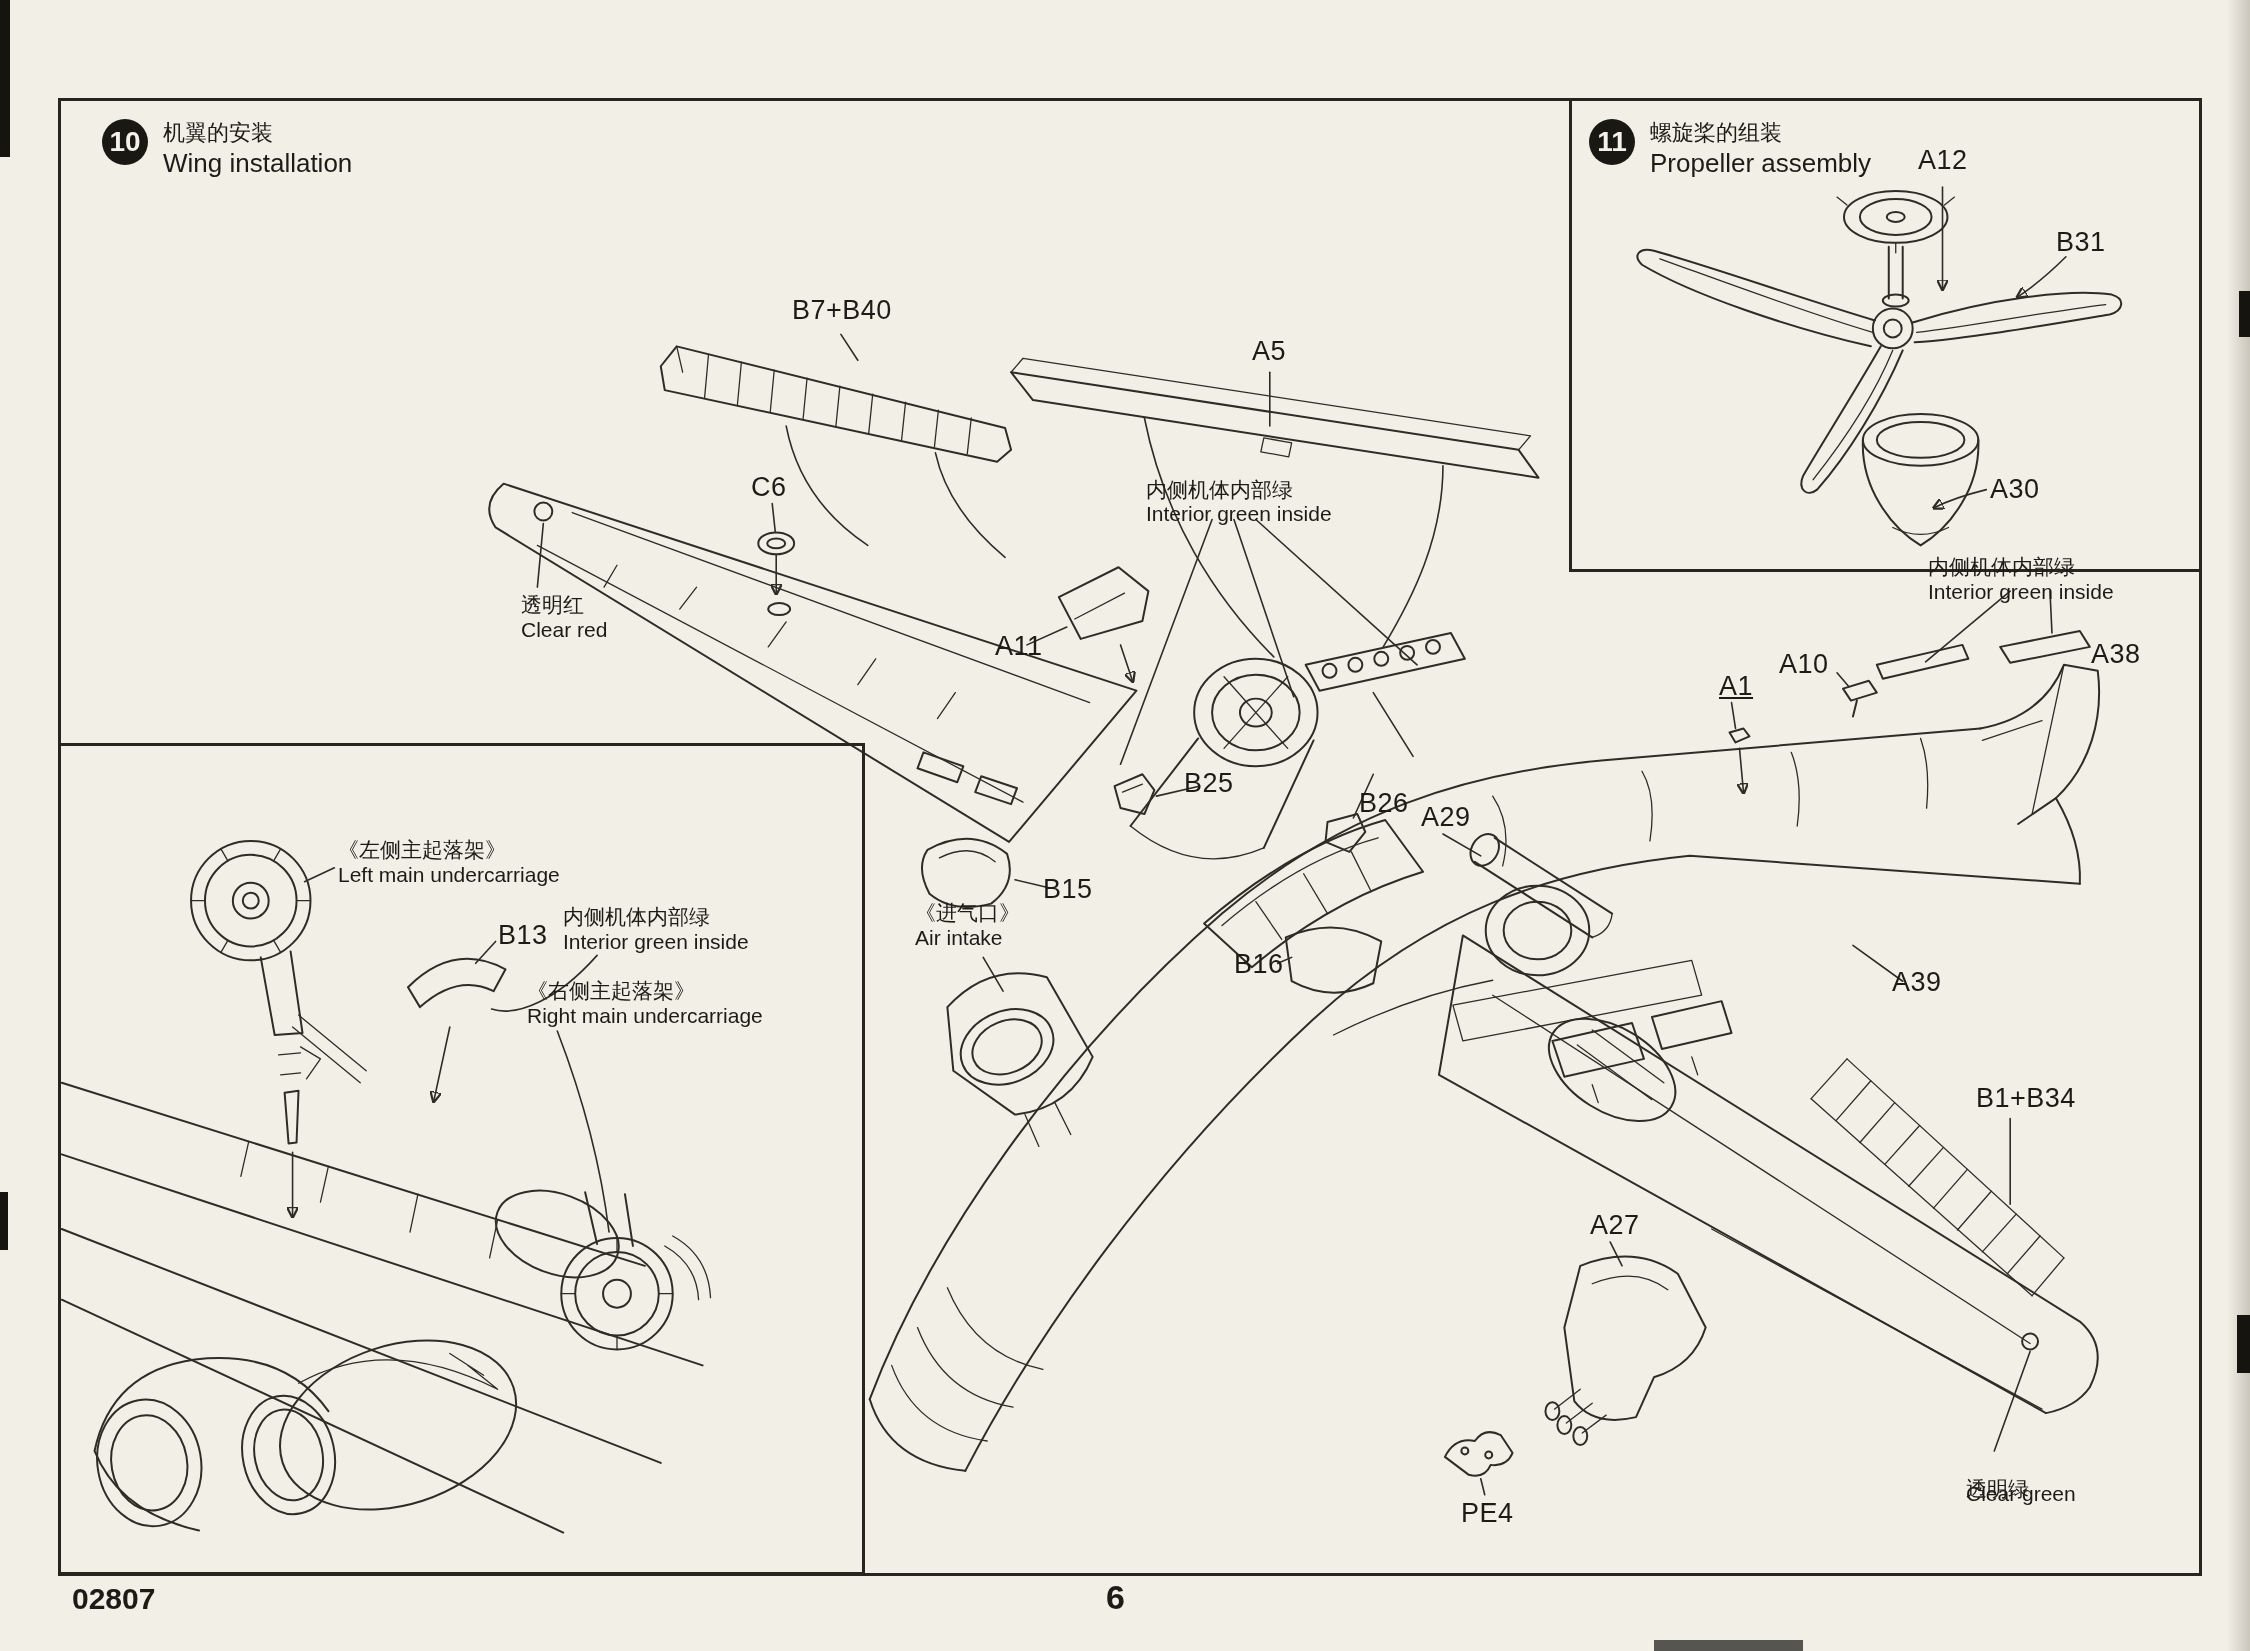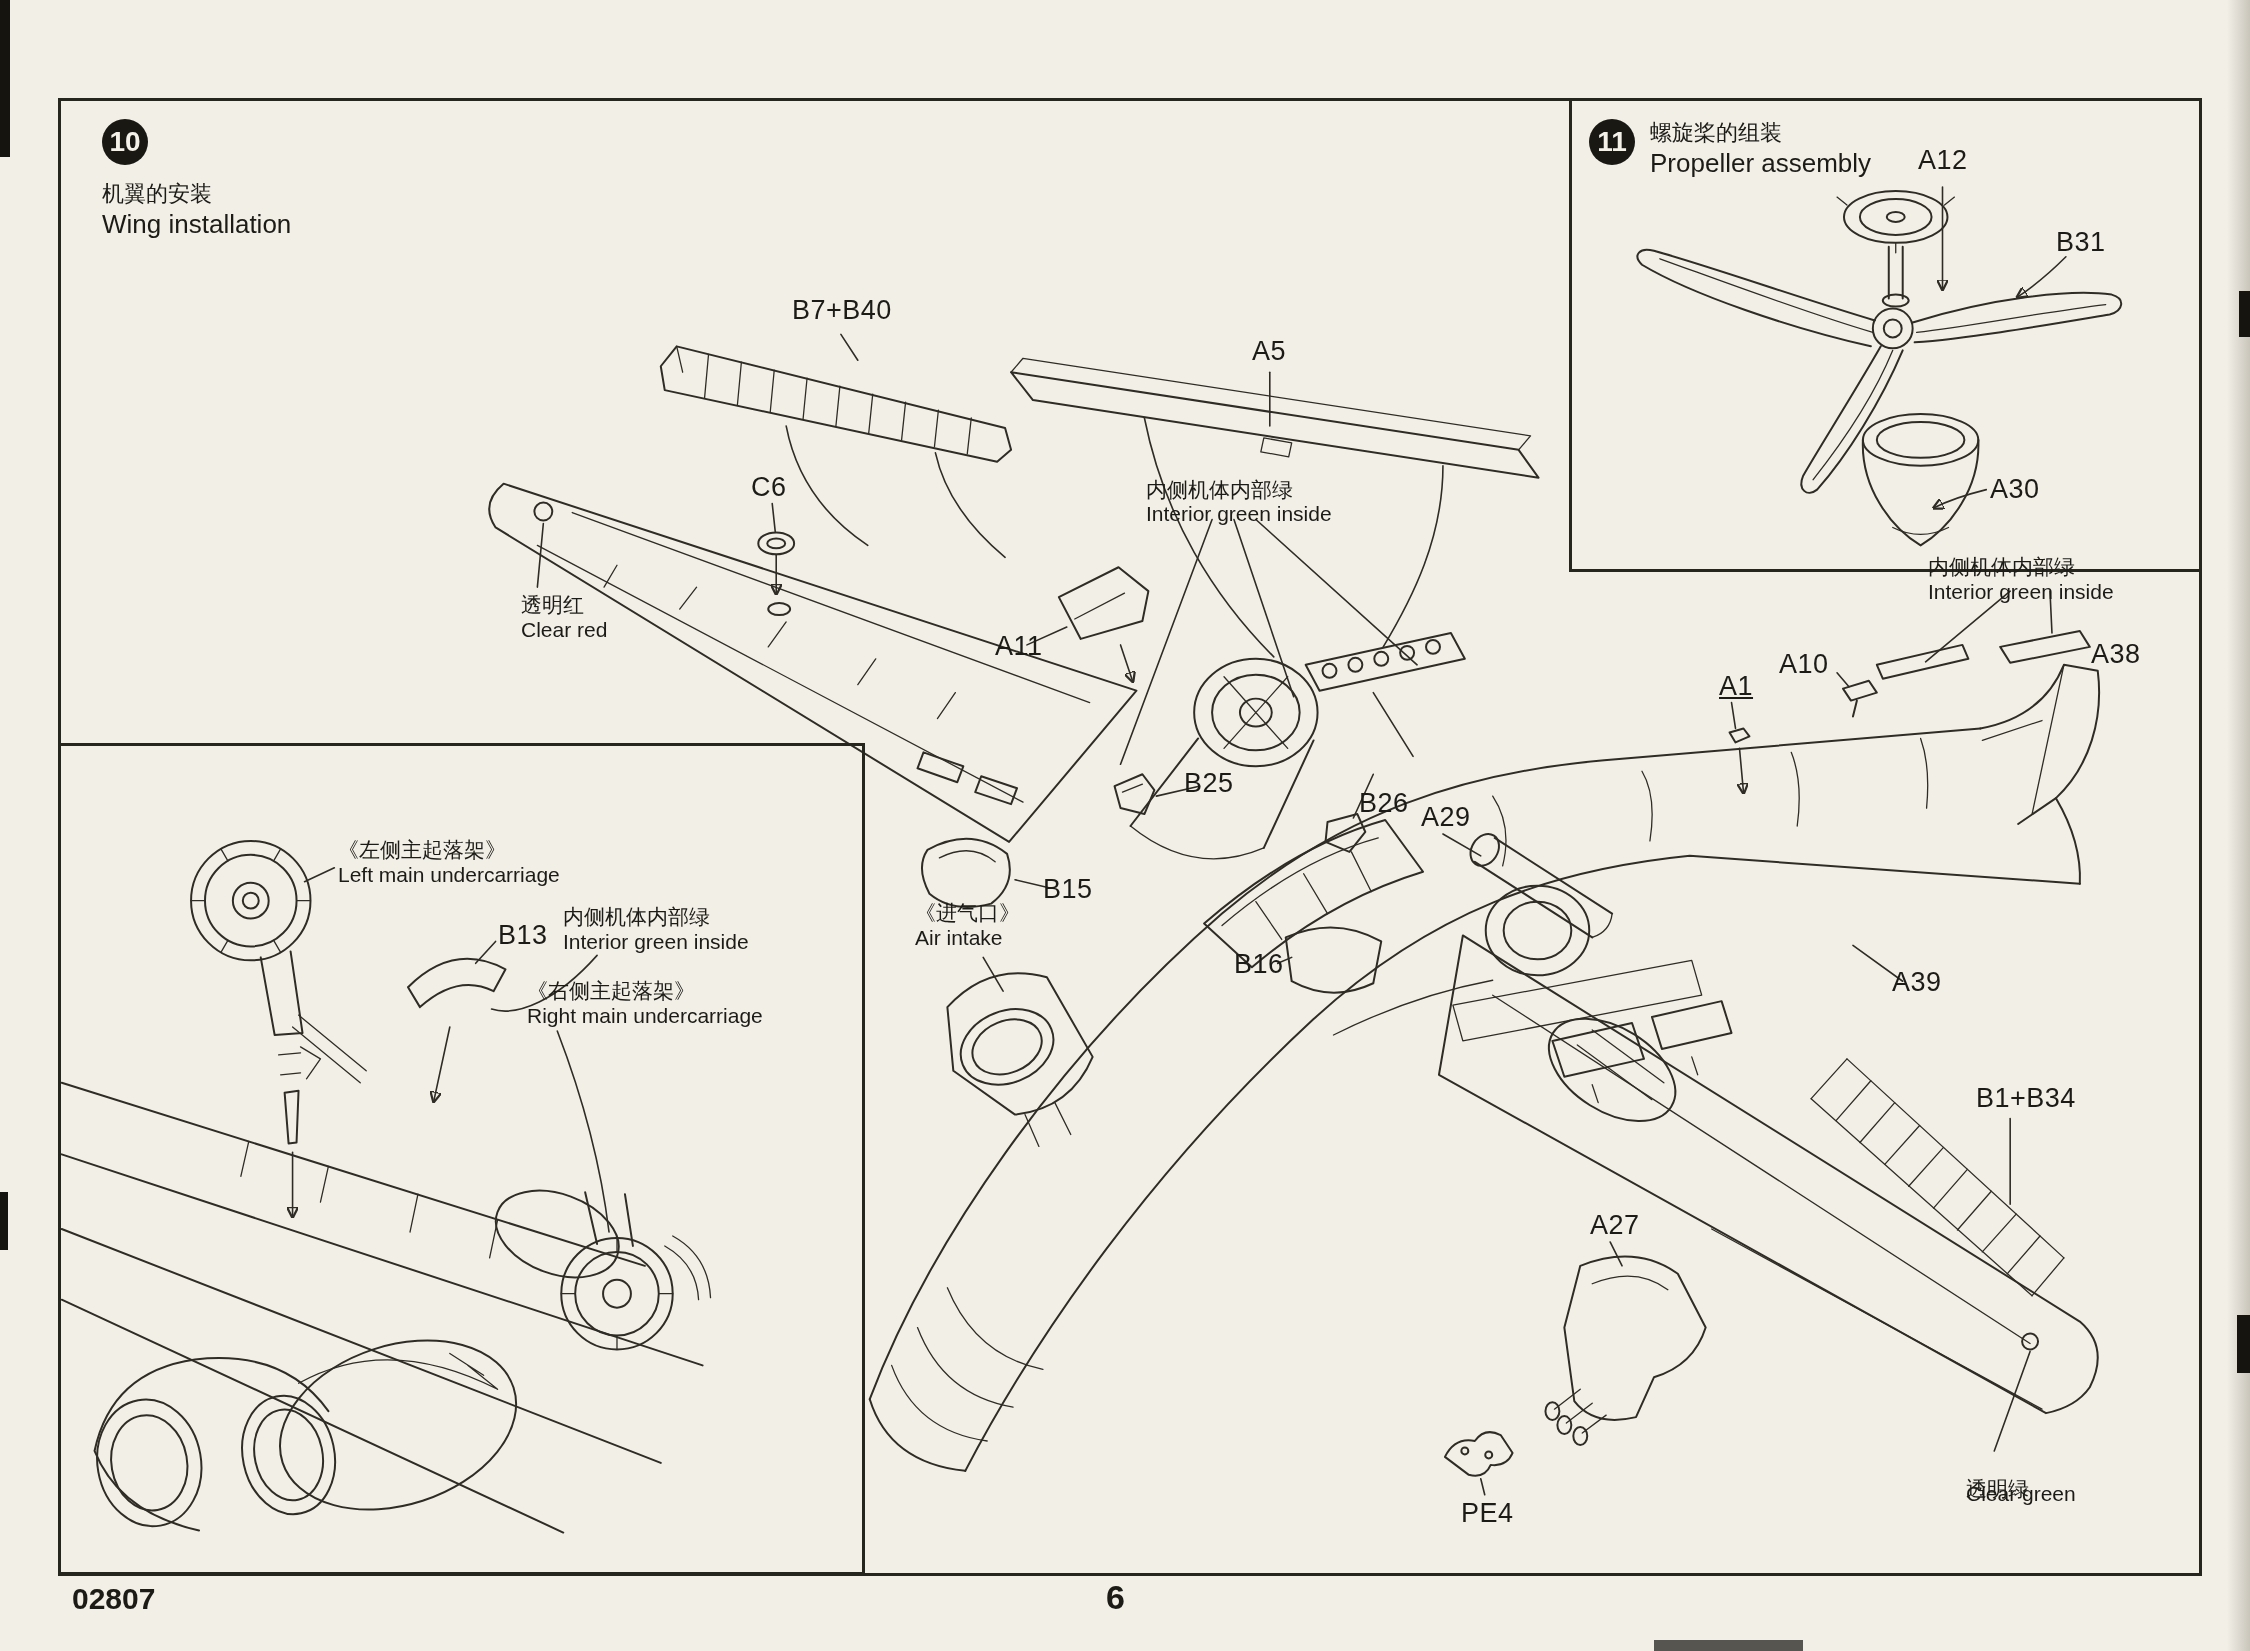--- a/index.html
+++ b/index.html
@@ -235,21 +235,21 @@
       <path class="thin" d="M 300 1390 Q 390 1340 500 1396 M 470 1372 L 500 1396 M 452 1360 L 486 1382"></path>
       <ellipse cx="290" cy="1462" rx="46" ry="60" transform="rotate(-12 290 1462)"></ellipse>
       <ellipse cx="290" cy="1462" rx="34" ry="46" transform="rotate(-12 290 1462)"></ellipse>
       <path d="M 95 1458 Q 112 1378 196 1366 Q 286 1356 330 1418 M 95 1458 Q 120 1520 200 1538"></path>
       <ellipse cx="150" cy="1470" rx="52" ry="64" transform="rotate(-10 150 1470)"></ellipse>
       <ellipse cx="150" cy="1470" rx="38" ry="48" transform="rotate(-10 150 1470)"></ellipse>
       <path class="ld" d="M 560 1036 Q 600 1140 612 1238"></path>
     </g>
   </svg>
 
-  <div class="step-header" style="left:102px;top:119px;flex-direction:column;">
+  <div class="step-header" style="left:102px;top:119px;">
     <div class="step-circle">10</div>
     <div class="step-titles">
       <div class="cn">机翼的安装</div>
       <div class="en">Wing installation</div>
     </div>
   </div>
 
   <div class="step-header" style="left:1589px;top:119px;">
     <div class="step-circle">11</div>
     <div class="step-titles">

